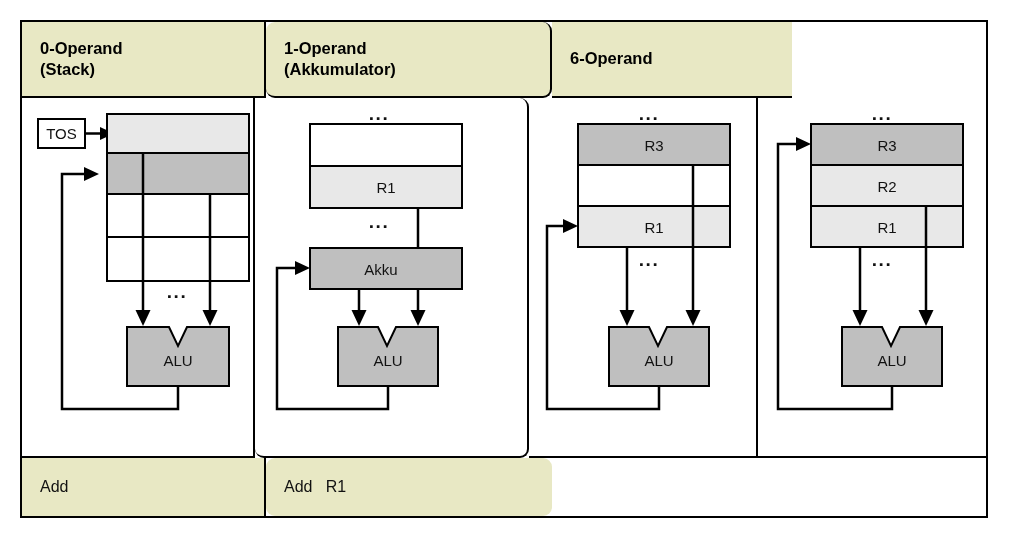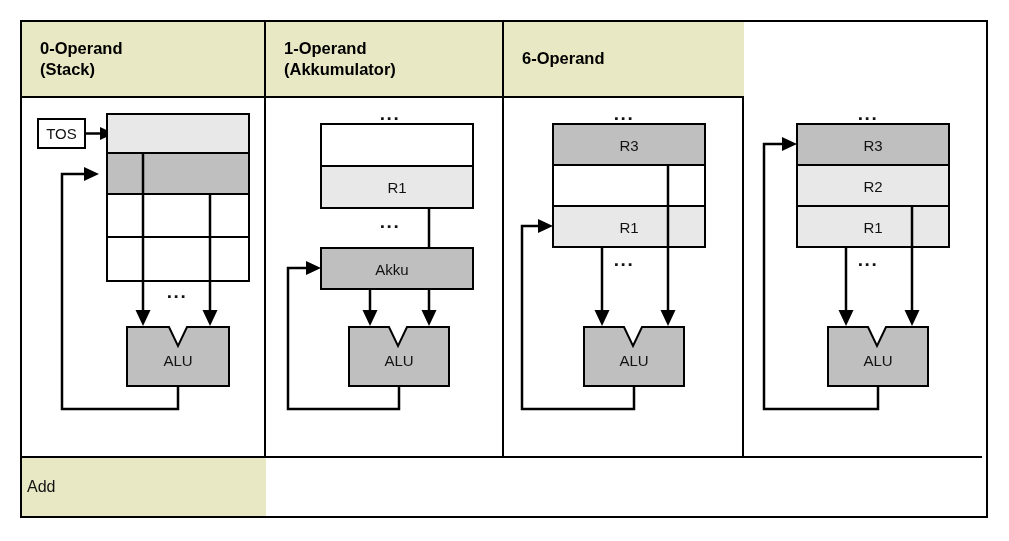--- a/index.html
+++ b/index.html
@@ -62,31 +62,31 @@
     background: #ffffff;
     border-bottom: 2px solid #000000;
     overflow: hidden;
   }
   .cell-body svg { display: block; }
 
   .cell-foot {
     background: #e8e8c4;
     display: flex;
     align-items: center;
-    padding-left: 5px;
+    padding-left: 18px;
   }
   .cell-foot .ftext {
     font-size: 16px;
     color: #111111;
     white-space: pre;
   }
 
   
   .c1 { width: 244px; }
-  .c2 { width: 238px; }
+  .c2 { width: 286px; border-radius: 9px; }
   .c3 { width: 240px; }
   .c4 { width: 238px; }
 
   svg text {
     font-family: "Liberation Sans", sans-serif;
     font-size: 15px;
     fill: #111111;
   }
   svg .dots {
     font-size: 19px;
@@ -230,16 +230,19 @@
           <path d="M 134,288 L 134,311 L 20,311 L 20,46 L 38,46" fill="none" stroke="#000000" stroke-width="2.5"></path>
           <polygon points="38,39 53,46 38,53" fill="#000000"></polygon>
         </svg>
       </div>
     </div>
 
     <div class="row row-footer">
       <div class="cell cell-foot c1">
         <div class="ftext">Add</div>
       </div>
+      <div class="cell cell-foot c2">
+        <div class="ftext">Add   R1</div>
+      </div>
     </div>
 
   </div>
 </div>
 
 </body></html>

